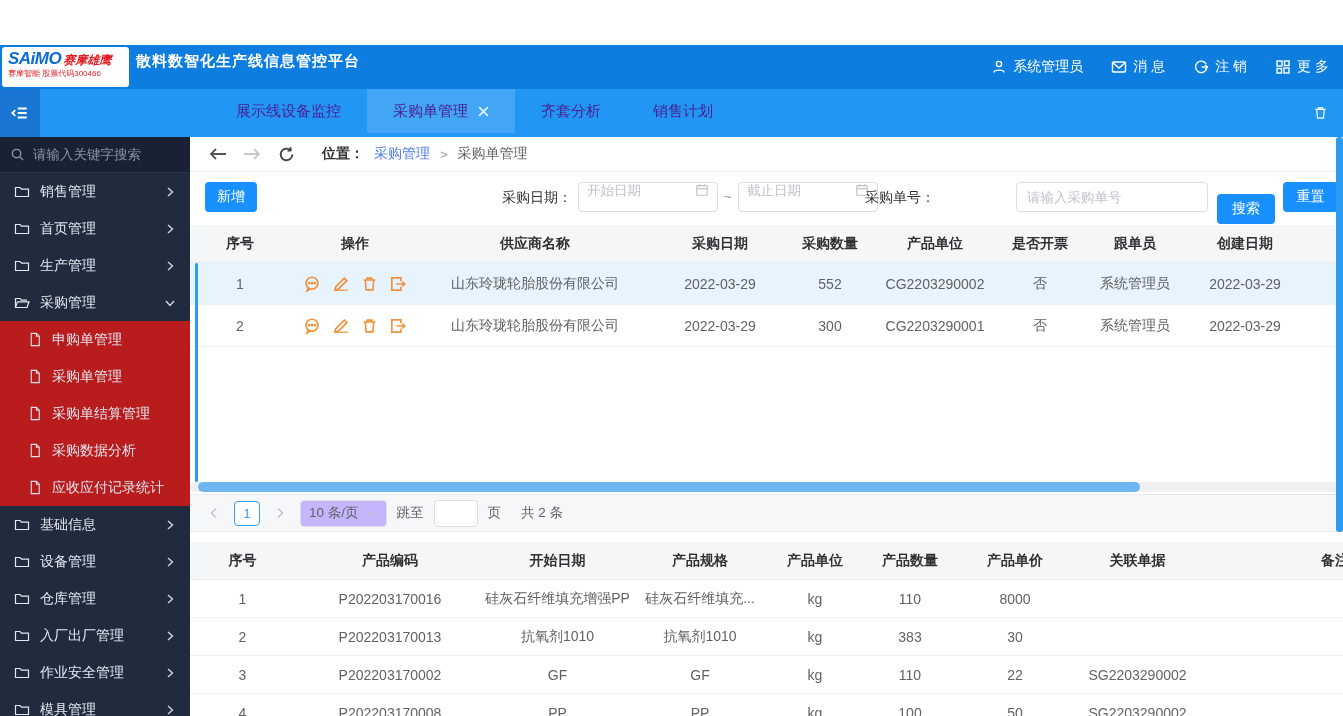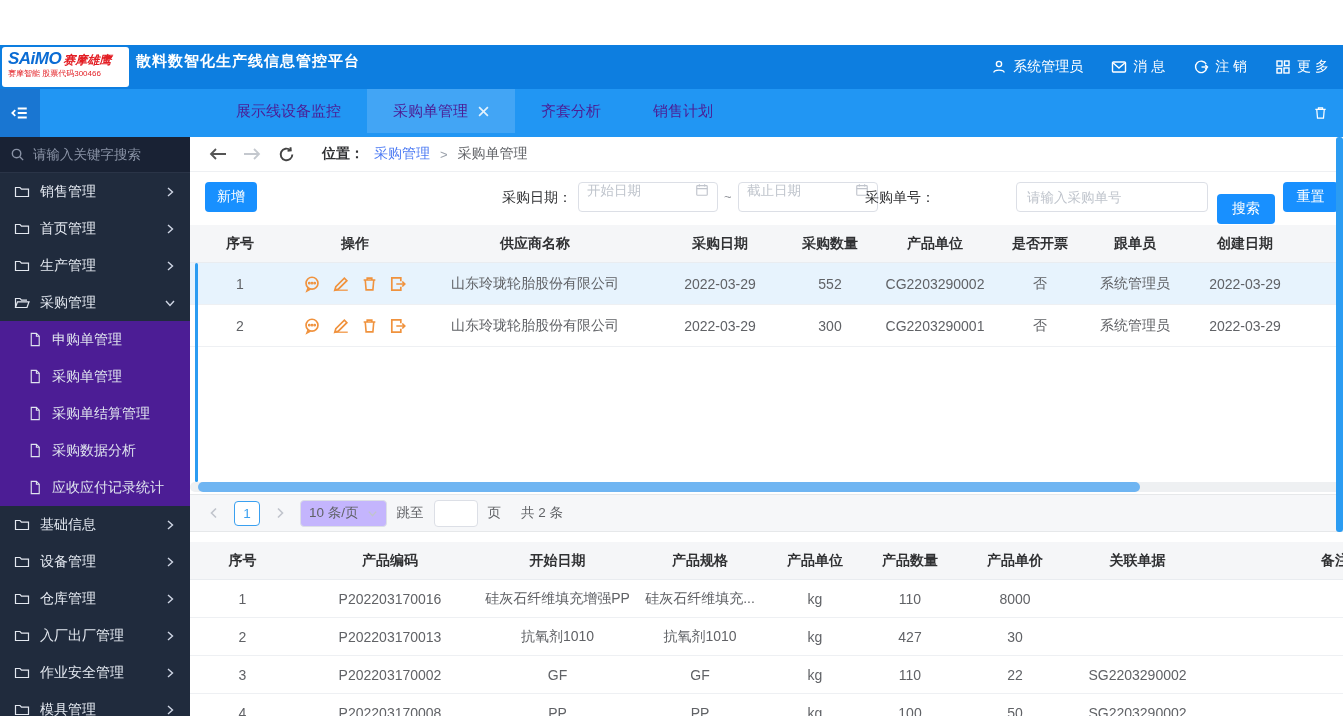--- a/index.html
+++ b/index.html
@@ -32,21 +32,21 @@
   
   .sidebar { position:absolute; left:0; top:92px; width:190px; height:624px; background:#202b3d; overflow:hidden; }
   .side-search { height:36px; background:#192234; border-bottom:1px solid #2a3447; display:flex; align-items:center; padding:0 10px; gap:8px; }
   .side-search svg { stroke:#8a93a6; fill:none; stroke-width:1.5; flex:none; }
   .side-search input { background:transparent; border:none; outline:none; color:#cfd6e4; font-size:13.5px; width:140px; font-family:inherit; }
   .side-search input::placeholder { color:#8a93a6; }
   .nav-item { height:37px; display:flex; align-items:center; padding:0 14px; color:#e3e8f0; font-size:14px; cursor:pointer; gap:10px; }
   .nav-item svg.i-folder { stroke:#e3e8f0; fill:none; stroke-width:1.2; flex:none; }
   .nav-item .nav-label { flex:1; }
   .nav-item svg.i-chev { stroke:#cfd6e4; fill:none; stroke-width:1.4; flex:none; }
-  .submenu { background:#4c1d95; }
+  .submenu { background:#b91c1c; }
   .sub-item { height:37px; display:flex; align-items:center; padding:0 14px 0 28px; color:#dfe4ee; font-size:14px; cursor:pointer; gap:10px; }
   .sub-item svg { stroke:#dfe4ee; fill:none; stroke-width:1.2; flex:none; }
 
   
   .content { position:absolute; left:190px; top:92px; width:1153px; height:624px; background:#fff; }
   .right-strip { position:absolute; right:0; top:0; width:7px; height:395px; background:#2b9cf2; border-radius:3px; }
 
   .crumb-row { position:absolute; left:0; top:0; width:1153px; height:35px; display:flex; align-items:center; border-bottom:1px solid #eef0f3; padding-left:16px; gap:10px; }
   .crumb-btn { width:24px; height:24px; display:flex; align-items:center; justify-content:center; cursor:pointer; }
   .crumb-btn svg { fill:none; stroke-width:1.8; }
@@ -509,21 +509,21 @@
         <span>8000</span>
         <span></span>
         <span></span>
       </div>
       <div class="t-r g2">
         <span>2</span>
         <span>P202203170013</span>
         <span>抗氧剂1010</span>
         <span>抗氧剂1010</span>
         <span>kg</span>
-        <span>427</span>
+        <span>383</span>
         <span>30</span>
         <span></span>
         <span></span>
       </div>
       <div class="t-r g2">
         <span>3</span>
         <span>P202203170002</span>
         <span>GF</span>
         <span>GF</span>
         <span>kg</span>

